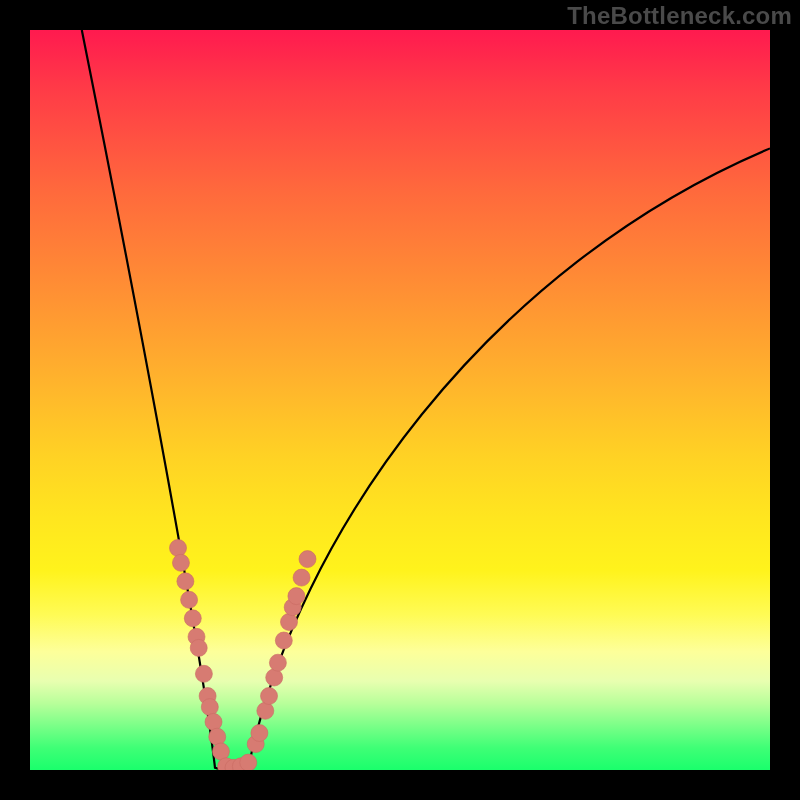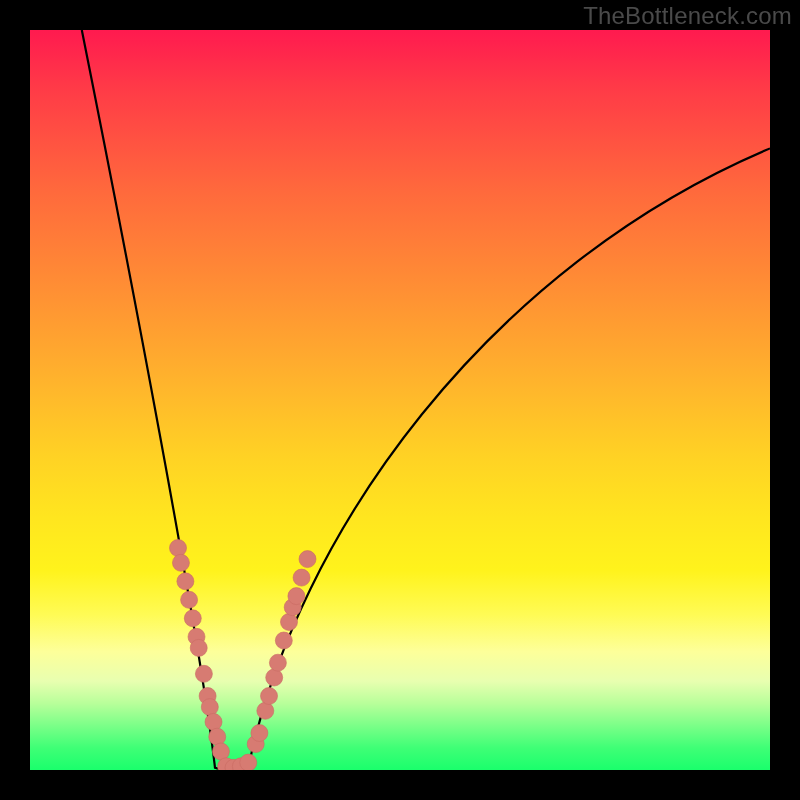--- a/index.html
+++ b/index.html
@@ -48,21 +48,21 @@
       #3fff76 97%,
       #1aff6c 100%
     );
   }
   .watermark {
     position: absolute;
     top: 2px;
     right: 8px;
     color: #4a4a4a;
     font-size: 24px;
-    font-weight: 400;
+    font-weight: 700;
     letter-spacing: 0.2px;
     user-select: none;
   }
   svg.curve {
     position: absolute;
     inset: 0;
     width: 740px;
     height: 740px;
   }
 </style>

